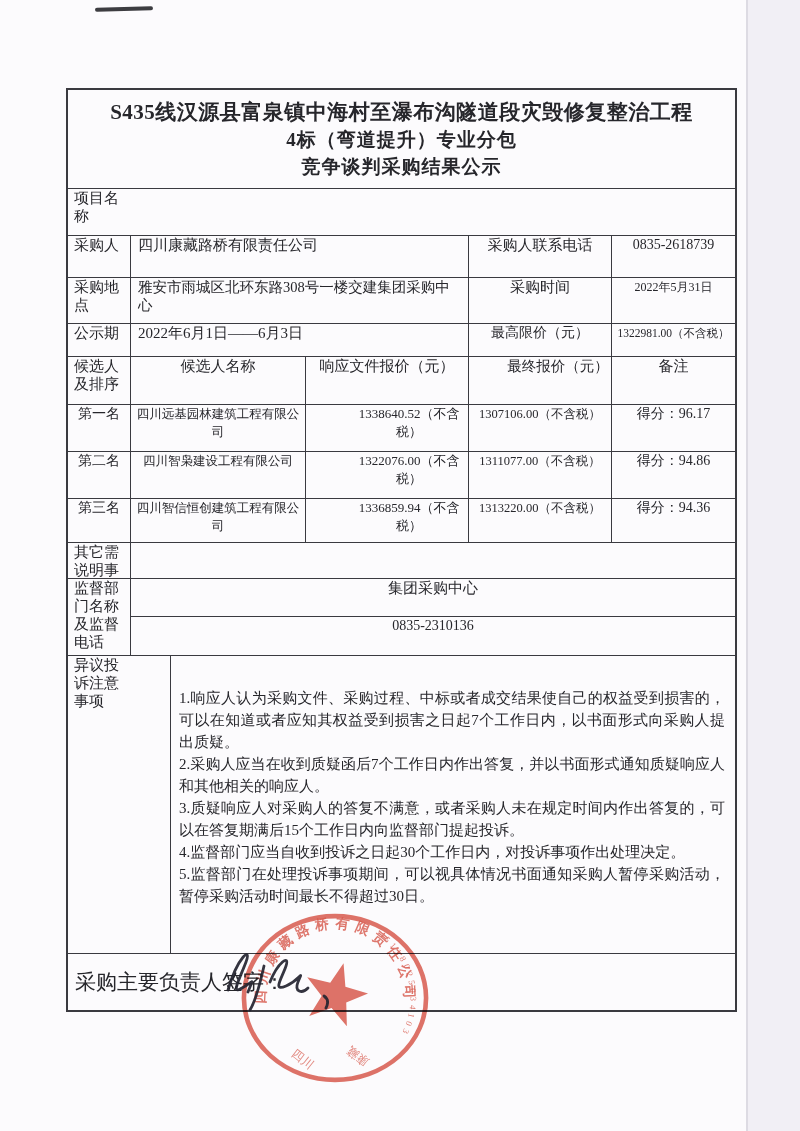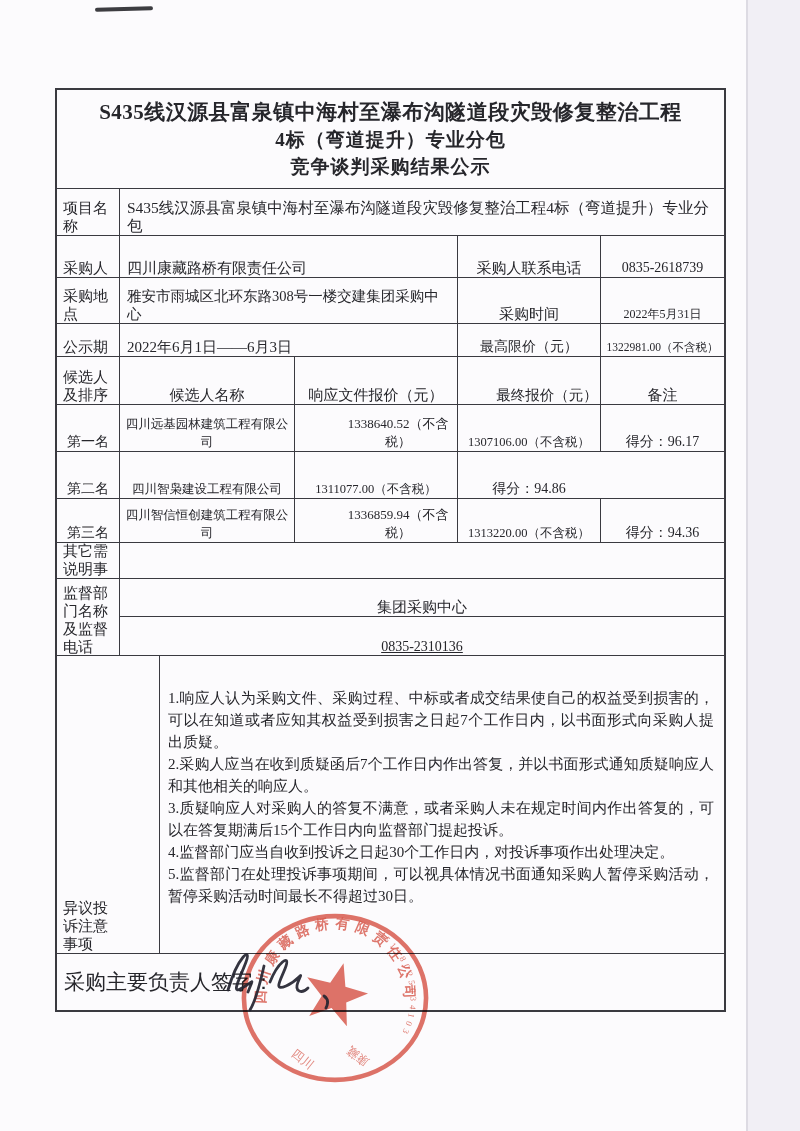--- a/index.html
+++ b/index.html
@@ -7,44 +7,44 @@
     width:800px;height:1131px;position:relative;overflow:hidden;
     background:#f7f5fa;
     font-family:"Liberation Serif", serif;
     color:#26262b;
   }
   .page{position:absolute;inset:0;}
   .paper{position:absolute;left:0;top:0;width:746px;height:1131px;background:#fcfbfd;}
   .page-edge{position:absolute;left:746px;top:0;width:54px;height:1131px;background:#f1eff5;border-left:2px solid #dddbe3;}
   .artifact{position:absolute;left:95px;top:7px;width:58px;height:4px;background:#1b1b20;border-radius:2px;transform:rotate(-1.5deg);opacity:.85;}
 
-  .sheet{position:absolute;left:55px;top:88px;width:671px;border:2px solid #3a3a40;background:transparent;box-sizing:border-box;}
+  .sheet{position:absolute;left:66px;top:88px;width:671px;border:2px solid #3a3a40;background:transparent;box-sizing:border-box;}
   .title-block{height:98px;display:flex;flex-direction:column;justify-content:center;align-items:center;gap:1px;}
   .t1{font-size:21px;font-weight:bold;letter-spacing:.5px;}
   .t2,.t3{font-size:19px;font-weight:bold;letter-spacing:1px;}
 
   .row{display:grid;border-top:1.5px solid #3a3a40;box-sizing:border-box;}
   .cols-2{grid-template-columns:62px 1fr;}
   .cols-4{grid-template-columns:62px 338px 143px 1fr;}
   .cols-5{grid-template-columns:62px 175px 163px 143px 1fr;}
-  .c{display:flex;align-items:flex-end;justify-content:center;text-align:center;
+  .c{display:flex;align-items:flex-start;justify-content:center;text-align:center;
      border-left:1.5px solid #3a3a40;box-sizing:border-box;font-size:15px;line-height:18px;
      overflow:hidden;}
   .c:first-child{border-left:none;}
   .left{justify-content:flex-start;text-align:left;padding-left:7px;padding-right:4px;}
   .lab span{display:block;width:50px;text-align:left;}
   .rank{font-size:14px;}
   .name{font-size:12.5px;}
   .price{font-size:13px;padding-left:44px;}
   .price2{font-size:12.5px;}
   .limit{font-size:11.5px;}
   .remark{font-size:14px;}
   .sup{grid-template-columns:62px 1fr;grid-template-rows:37px 40px;}
   .sup .c.lab{grid-row:1/3;}
-  .sup .c.v2{border-top:1.5px solid #3a3a40;text-decoration:underline;}
+  .sup .c.v2{border-top:1.5px solid #3a3a40;}
   .objection-content{flex-direction:column;align-items:stretch;justify-content:flex-end;
      padding:6px 10px 46px 8px;text-align:justify;font-size:15px;line-height:22px;margin-left:40px;}
   .sig-row{display:flex;align-items:center;border-top:1.5px solid #3a3a40;box-sizing:border-box;}
   .sig-label{font-size:21px;padding-left:7px;}
 
   .seal{position:absolute;left:232px;top:906px;width:206px;height:184px;opacity:.9;mix-blend-mode:multiply;pointer-events:none;}
   .signature{position:absolute;left:212px;top:938px;width:140px;height:80px;pointer-events:none;}
 </style>
 </head>
 <body>
@@ -59,21 +59,20 @@
     <div class="title-block">
       <div class="t1">S435线汉源县富泉镇中海村至瀑布沟隧道段灾毁修复整治工程</div>
       <div class="t2">4标（弯道提升）专业分包</div>
       <div class="t3">竞争谈判采购结果公示</div>
     </div>
 
     <div class="row cols-2" style="height:47px;">
       <div class="c lab">
           <span>项目名称</span>
         </div>
-      <div class="c left" style="font-size:15.5px;">S435线汉源县富泉镇中海村至瀑布沟隧道段灾毁修复整治工程4标（弯道提升）专业分包</div>
     </div>
 
     <div class="row cols-4" style="height:42px;">
       <div class="c lab">
           <span>采购人</span>
         </div>
       <div class="c left">四川康藏路桥有限责任公司</div>
       <div class="c">采购人联系电话</div>
       <div class="c" style="font-size:14px;">0835-2618739</div>
     </div>
@@ -110,20 +109,21 @@
       <div class="c rank">第一名</div>
       <div class="c name">四川远基园林建筑工程有限公司</div>
       <div class="c price">1338640.52（不含税）</div>
       <div class="c price2">1307106.00（不含税）</div>
       <div class="c remark">得分：96.17</div>
     </div>
 
     <div class="row cols-5" style="height:47px;">
       <div class="c rank">第二名</div>
       <div class="c name">四川智枭建设工程有限公司</div>
+      <div class="c price">1322076.00（不含税）</div>
       <div class="c price2">1311077.00（不含税）</div>
       <div class="c remark">得分：94.86</div>
     </div>
 
     <div class="row cols-5" style="height:44px;">
       <div class="c rank">第三名</div>
       <div class="c name">四川智信恒创建筑工程有限公司</div>
       <div class="c price">1336859.94（不含税）</div>
       <div class="c price2">1313220.00（不含税）</div>
       <div class="c remark">得分：94.36</div>

